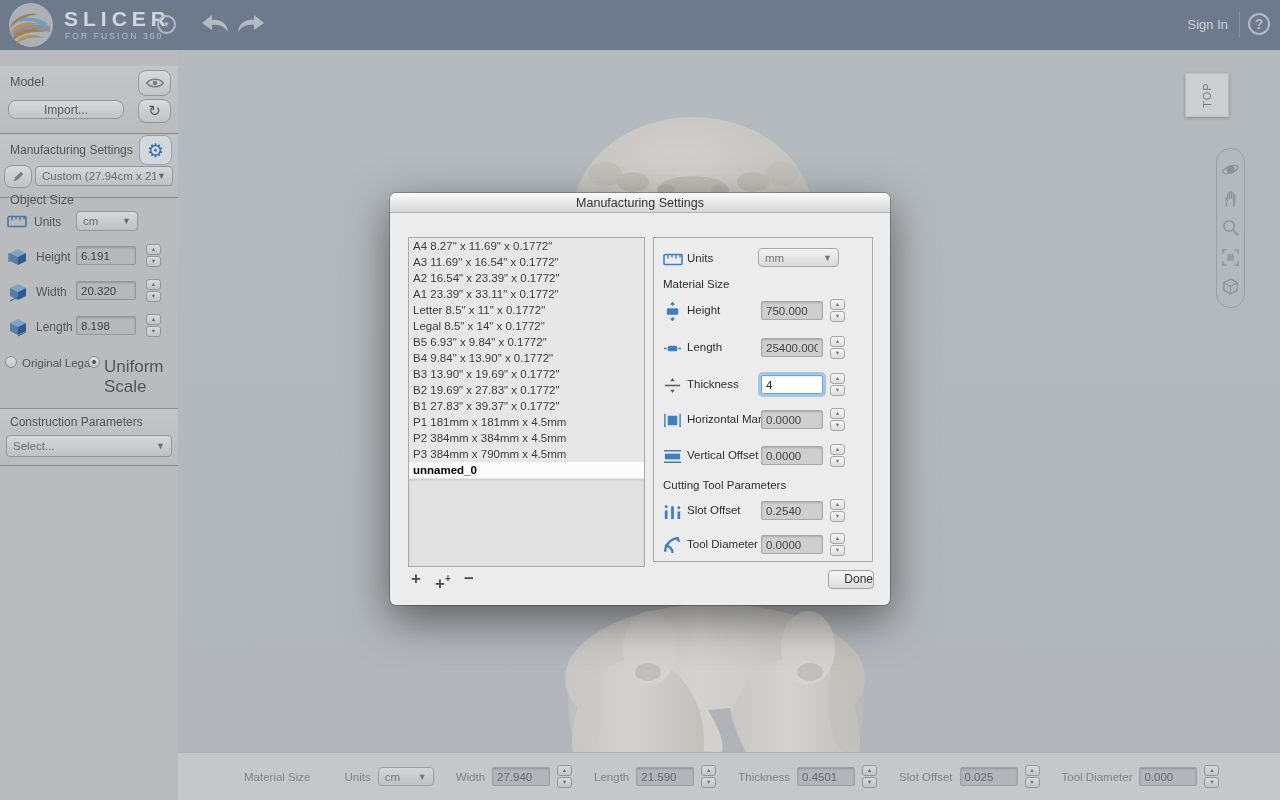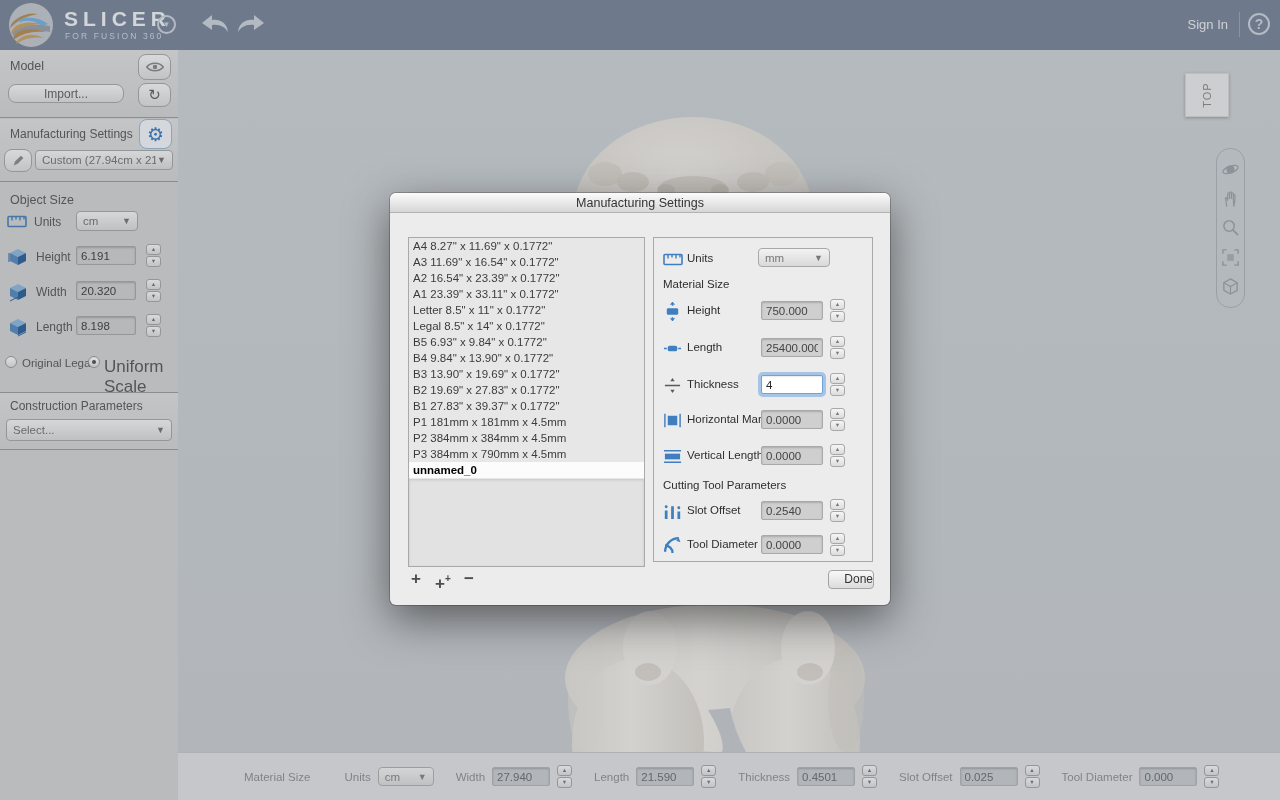--- a/index.html
+++ b/index.html
@@ -12,21 +12,21 @@
   .logo-text { position:absolute; left:64px; top:7px; color:#eef1f5; font-size:21px; font-weight:bold; letter-spacing:5px; }
   .logo-sub { position:absolute; left:65px; top:31px; color:#cdd4e0; font-size:8.5px; letter-spacing:2.1px; }
   .eye-drop { position:absolute; left:157px; top:15px; width:19px; height:19px; border:2px solid #ccd2dc; border-radius:50%; display:flex; align-items:center; justify-content:center; color:#ccd2dc; font-size:8px; }
   .tb-arrow { position:absolute; top:12px; width:34px; height:24px; }
   .signin { position:absolute; right:52px; top:17px; color:#e8ebf0; font-size:13px; }
   .tb-divider { position:absolute; right:40px; top:12px; width:1px; height:25px; background:#9ca6b6; }
   .help-btn { position:absolute; right:10px; top:13px; width:22px; height:22px; border:2px solid #ccd2dc; border-radius:50%; color:#ccd2dc; font-size:14px; font-weight:bold; text-align:center; line-height:19px; }
 
   
   .sidebar { position:absolute; left:0; top:50px; width:178px; bottom:0; background:#d3d3d3; z-index:5; }
-  .sb-section { position:absolute; left:0; width:178px; background:linear-gradient(#dedede,#d3d3d3); border-bottom:1px solid #9e9e9e; }
+  .sb-section { position:absolute; left:0; width:178px; background:linear-gradient(#dedede,#d3d3d3); border-bottom:1px solid #9e9e9e;margin-top:16px; }
   .sb-label { color:#5d5d5d; font-size:12.5px; }
   .sb-btn { background:linear-gradient(#f5f5f5,#dcdcdc); border:1px solid #a8a8a8; border-radius:8px; color:#666; display:flex; align-items:center; justify-content:center; }
   .dropdown { background:linear-gradient(#f3f3f3,#d9d9d9); border:1px solid #a8a8a8; border-radius:4px; display:flex; align-items:center; color:#777; font-size:11.5px; padding:0 6px; position:relative; }
   .dropdown .dd-arrow { position:absolute; right:6px; font-size:9px; color:#777; }
   .field-input { background:#cfcfcf; border:1px solid #a9a9a9; border-radius:2px; box-shadow:inset 0 1px 2px rgba(0,0,0,.18); font-size:11.5px; color:#444; padding:1px 4px; font-family:"Liberation Sans",sans-serif; }
   .spinner { width:15px; display:flex; flex-direction:column; gap:1px; }
   .spinner .sp { height:11px; background:linear-gradient(#f6f6f6,#dcdcdc); border:1px solid #a8a8a8; border-radius:3px; font-size:5.5px; color:#777; text-align:center; line-height:9px; }
   .radio { width:12px; height:12px; border-radius:50%; background:linear-gradient(#fdfdfd,#ddd); border:1px solid #9c9c9c; display:inline-block; position:relative; }
   .radio.checked::after { content:""; position:absolute; left:3px; top:3px; width:4px; height:4px; border-radius:50%; background:#555; }
   .sb-row { position:absolute; left:0; width:178px; height:22px; }
@@ -56,21 +56,21 @@
   .list-row.selected { background:#fcfcfc; font-weight:bold; color:#000; }
   .list-empty { position:absolute; left:0; right:0; top:241px; bottom:0; background:#e2e2e2; box-shadow:inset 0 1px 3px rgba(0,0,0,.12); }
   .settings-panel { position:absolute; left:263px; top:44px; width:220px; height:325px; background:#ececec; border:1px solid #a9a9a9; }
   .m-row { position:absolute; left:0; width:218px; height:24px; }
   .m-icon { position:absolute; left:9px; top:2px; width:19px; height:19px; }
   .m-label { position:absolute; left:33px; top:4px; font-size:11.5px; color:#2e2e2e; white-space:nowrap; }
   .m-input { position:absolute; left:107px; top:1px; width:62px; height:19px; }
   .m-input.focused { background:#fff; border-color:#6fa4d6; box-shadow:0 0 0 3px rgba(120,170,225,.6), inset 0 1px 1px rgba(0,0,0,.08); color:#222; }
   .m-spin { position:absolute; left:176px; top:-1px; }
   .m-section { position:absolute; left:9px; font-size:11.5px; color:#2e2e2e; }
-  .m-dropdown { position:absolute; left:104px; top:0px; width:72px; height:19px; }
+  .m-dropdown { position:absolute; left:104px; top:0px; width:81px; height:19px; }
   .modal-plus { position:absolute; top:376px; font-size:17px; font-weight:bold; color:#4d4d4d; line-height:19px; }
   .done-btn { position:absolute; right:16px; top:377px; width:46px; height:19px; background:linear-gradient(#f8f8f8,#dcdcdc); border:1px solid #a3a3a3; border-radius:4px; font-size:12px; color:#333; text-align:right; line-height:17px; }
 </style>
 </head>
 <body>
 
 <div class="viewport"></div>
 <svg class="model-svg" viewBox="0 0 1102 702">
   <defs>
     <radialGradient id="gHead" cx="45%" cy="30%" r="80%">
@@ -409,21 +409,21 @@
           <span class="sp">▲</span>
           <span class="sp">▼</span>
         </span>
     </div>
 
     <div class="m-row" style="top:207px">
       <svg class="m-icon" viewBox="0 0 20 16">
           <rect x="2" y="5" width="16" height="6" fill="#3f7fc0"></rect>
           <path d="M1 2 h18 M1 14 h18" stroke="#3f7fc0" stroke-width="1.5"></path>
         </svg>
-      <span class="m-label">Vertical Length</span>
+      <span class="m-label">Vertical Offset</span>
       <input class="field-input m-input" readonly="" value="0.0000" style="">
       <span class="spinner m-spin">
           <span class="sp">▲</span>
           <span class="sp">▼</span>
         </span>
     </div>
 
     <div class="m-section" style="top:241px">Cutting Tool Parameters</div>
 
     <div class="m-row" style="top:262px">

